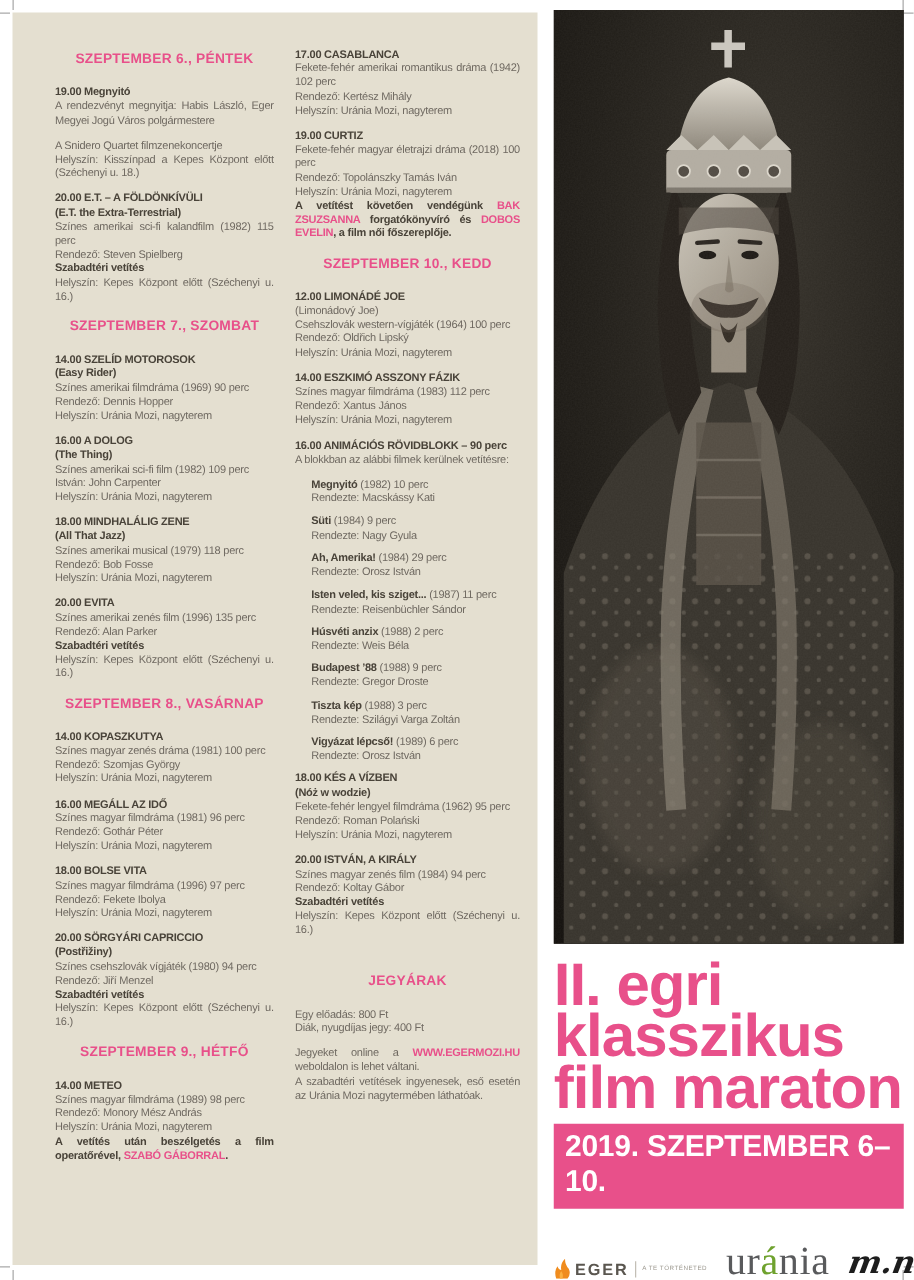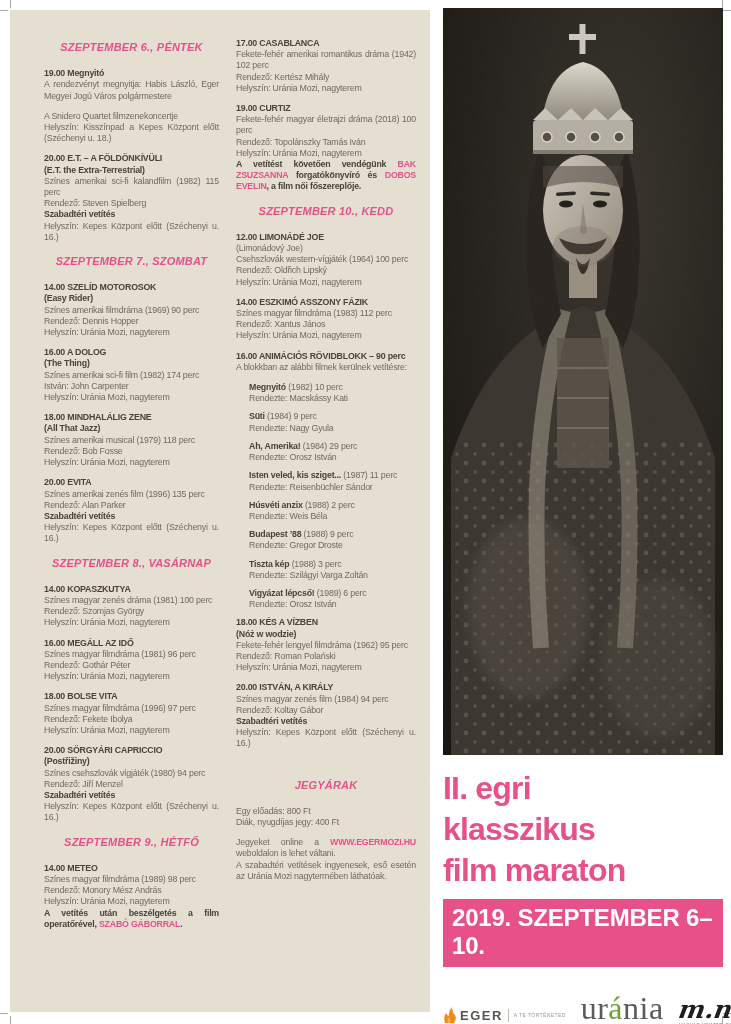--- a/index.html
+++ b/index.html
@@ -12,35 +12,35 @@
   
   .panel{position:absolute;left:10px;top:10px;width:420px;height:1002px;
          background:#e4dfd0;overflow:hidden;}
   .cols{display:flex;padding:28px 0 0 34px;gap:17px;}
   .col{font-size:8.8px;line-height:11.2px;color:#6f6961;letter-spacing:-0.2px;}
   .col1{width:175px;}
   .col2{width:180px;}
 
   .block{margin-bottom:9px;}
   .hdr{font-size:11px;font-weight:bold;color:#e8508a;text-align:center;
-       letter-spacing:.2px;margin:13px 0 15px;font-style:italic;}
+       letter-spacing:.2px;margin:13px 0 15px;}
   .col > .hdr:first-child{margin-top:4px;}
   .hdr.sp{margin-top:30px;}
   .film p,.short p{margin:0;text-align:justify;}
   .short{margin-left:13px;margin-bottom:7px;}
   .short p{text-align:left;}
   span.b{font-weight:bold;color:#494339;}
   span.pk{color:#e8508a;}
   span.link{color:#e8508a;font-weight:bold;cursor:pointer;}
 
   
   .right{position:absolute;left:443px;top:8px;width:280px;}
   .photo{display:block;width:280px;height:747px;background:#16130f;}
   .title{margin-top:13px;color:#e8508a;font-weight:bold;
-         font-size:32px;line-height:41px;letter-spacing:-0.8px;}
+         font-size:48px;line-height:41px;letter-spacing:-0.8px;}
   .badge{display:inline-block;margin-top:8px;background:#e8508a;color:#ffffff;
          font-weight:bold;font-size:24px;letter-spacing:-0.2px;
          padding:5px 10px 7px 9px;}
 
   .logos{margin-top:25px;display:flex;align-items:center;gap:15px;}
   .eger{display:flex;align-items:center;}
   .eger-name{font-size:13px;font-weight:bold;color:#5a564f;letter-spacing:1.5px;margin-left:4px;}
   .eger-div{width:1px;height:13px;background:#c3bfb6;margin:0 5px;}
   .eger-tag{font-size:5px;color:#9b978e;letter-spacing:.4px;white-space:nowrap;}
   .urania{text-align:center;line-height:1;}
@@ -89,21 +89,21 @@
         <div class="block film">
           <p><span class="b">14.00 SZELÍD MOTOROSOK</span></p>
           <p><span class="b">(Easy Rider)</span></p>
           <p><span>Színes amerikai filmdráma (1969) 90 perc</span></p>
           <p><span>Rendező: Dennis Hopper</span></p>
           <p><span>Helyszín: Uránia Mozi, nagyterem</span></p>
         </div>
         <div class="block film">
           <p><span class="b">16.00 A DOLOG</span></p>
           <p><span class="b">(The Thing)</span></p>
-          <p><span>Színes amerikai sci-fi film (1982) 174 perc</span></p>
+          <p><span>Színes amerikai sci-fi film (1982) 109 perc</span></p>
           <p><span>István: John Carpenter</span></p>
           <p><span>Helyszín: Uránia Mozi, nagyterem</span></p>
         </div>
         <div class="block film">
           <p><span class="b">18.00 MINDHALÁLIG ZENE</span></p>
           <p><span class="b">(All That Jazz)</span></p>
           <p><span>Színes amerikai musical (1979) 118 perc</span></p>
           <p><span>Rendező: Bob Fosse</span></p>
           <p><span>Helyszín: Uránia Mozi, nagyterem</span></p>
         </div>

